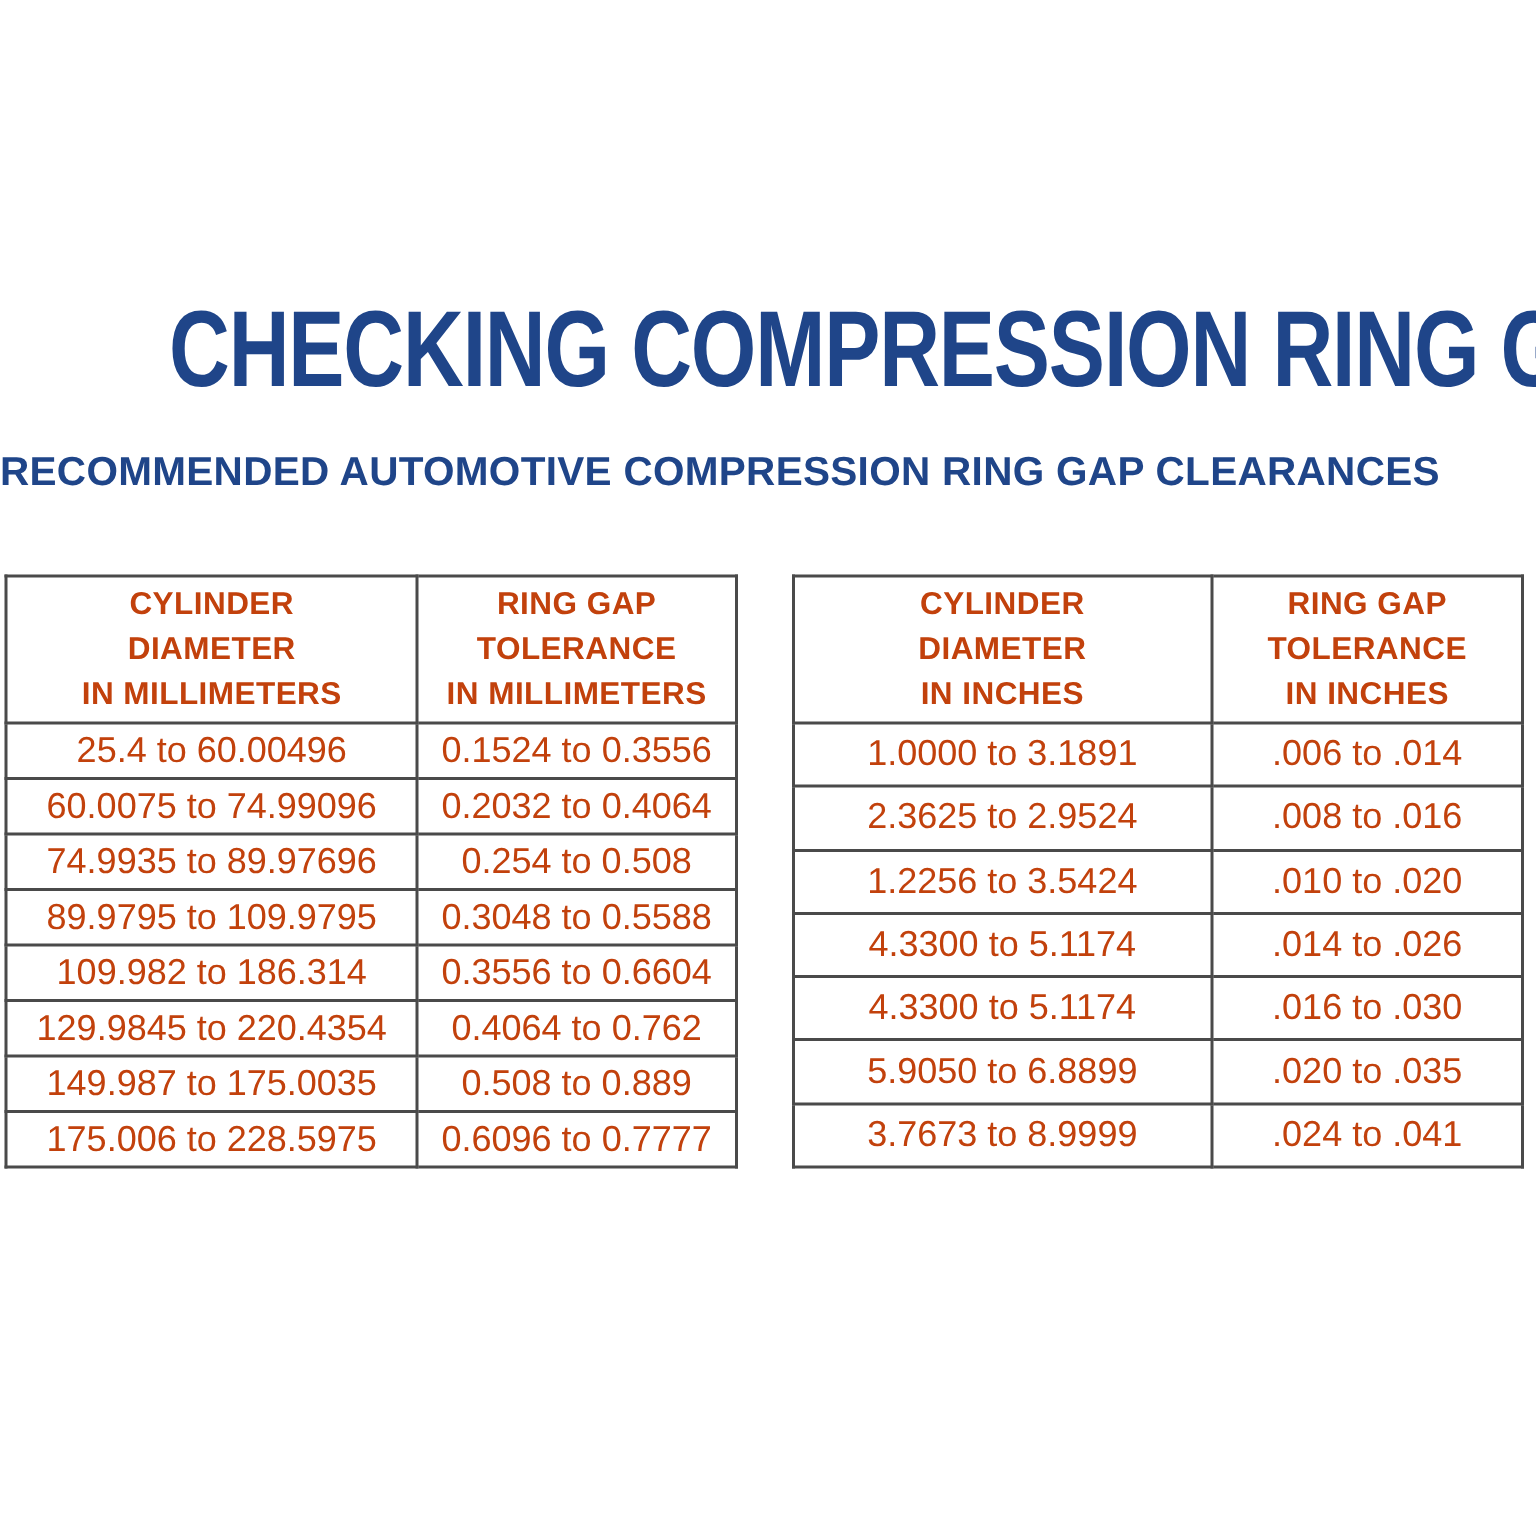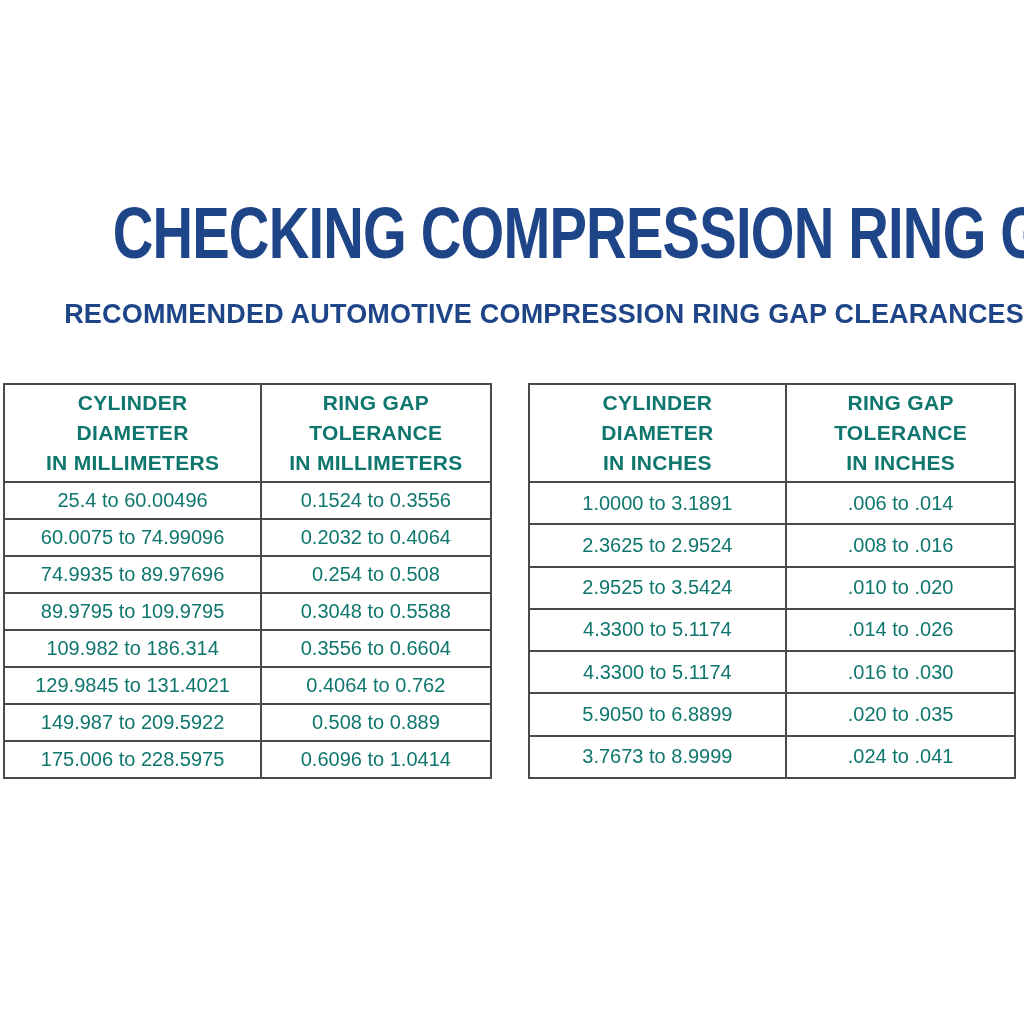--- a/index.html
+++ b/index.html
@@ -19,21 +19,21 @@
     color: #1F4589;
     white-space: nowrap;
     letter-spacing: -1px;
     line-height: 72px;
     transform: scaleX(0.78);
     transform-origin: 50% 50%;
   }
   .page-subtitle {
     position: absolute;
     top: 299px; left: 0; right: 0;
-    text-align: right;
+    text-align: left;
     font-size: 27px;
     font-weight: bold;
     color: #1F4589;
     white-space: nowrap;
     letter-spacing: 0.2px;
   }
   .tables-wrap {
     position: absolute;
     top: 383px; left: 3px;
     width: 1013px;
@@ -43,34 +43,34 @@
   table.spec-table {
     flex: 1 1 0;
     border-collapse: collapse;
     table-layout: fixed;
     background: #ffffff;
   }
   .spec-table th, .spec-table td {
     border: 2px solid #4a4a4a;
     text-align: center;
     vertical-align: middle;
-    color: #0f766e;
+    color: #c2410c;
   }
   .spec-table th {
     height: 98px;
     font-size: 21px;
     font-weight: bold;
     letter-spacing: 0.3px;
   }
   .spec-table th .hline {
     line-height: 30px;
   }
   .spec-table td {
     height: 37px;
-    font-size: 20px;
+    font-size: 24px;
     font-weight: normal;
   }
 </style>
 </head>
 <body>
 
 <h1 class="page-title">CHECKING COMPRESSION RING GAPS</h1>
 <h2 class="page-subtitle">RECOMMENDED AUTOMOTIVE COMPRESSION RING GAP CLEARANCES</h2>
 
 <div class="tables-wrap">
@@ -105,30 +105,30 @@
       </tr>
       <tr>
         <td>89.9795 to 109.9795</td>
         <td>0.3048 to 0.5588</td>
       </tr>
       <tr>
         <td>109.982 to 186.314</td>
         <td>0.3556 to 0.6604</td>
       </tr>
       <tr>
-        <td>129.9845 to 131.4021</td>
+        <td>129.9845 to 220.4354</td>
         <td>0.4064 to 0.762</td>
       </tr>
       <tr>
-        <td>149.987 to 209.5922</td>
+        <td>149.987 to 175.0035</td>
         <td>0.508 to 0.889</td>
       </tr>
       <tr>
         <td>175.006 to 228.5975</td>
-        <td>0.6096 to 1.0414</td>
+        <td>0.6096 to 0.7777</td>
       </tr>
     </tbody>
   </table>
 
   <table class="spec-table">
     <thead>
       <tr>
         <th>
           <div class="hline">CYLINDER</div>
           <div class="hline">DIAMETER</div>
@@ -144,21 +144,21 @@
     <tbody>
       <tr>
         <td>1.0000 to 3.1891</td>
         <td>.006 to .014</td>
       </tr>
       <tr>
         <td>2.3625 to 2.9524</td>
         <td>.008 to .016</td>
       </tr>
       <tr>
-        <td>2.9525 to 3.5424</td>
+        <td>1.2256 to 3.5424</td>
         <td>.010 to .020</td>
       </tr>
       <tr>
         <td>4.3300 to 5.1174</td>
         <td>.014 to .026</td>
       </tr>
       <tr>
         <td>4.3300 to 5.1174</td>
         <td>.016 to .030</td>
       </tr>

